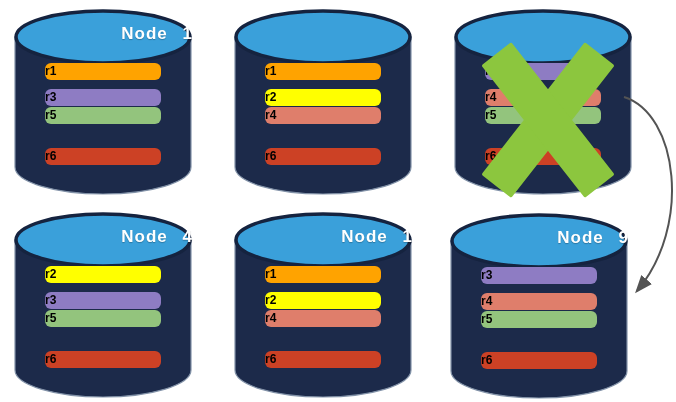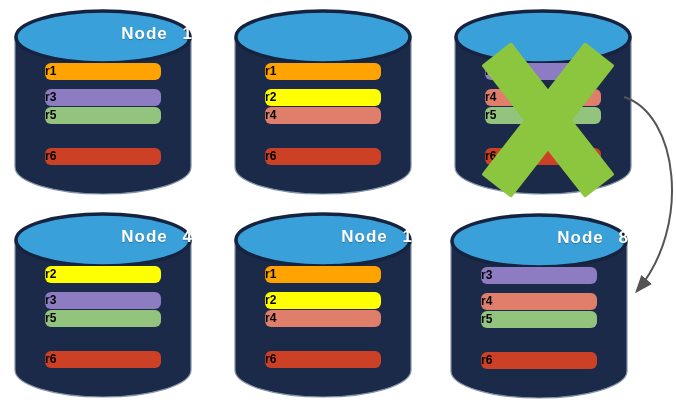--- a/index.html
+++ b/index.html
@@ -105,21 +105,21 @@
     <div class="row p1" style="background: rgb(255, 255, 0);">r2</div>
     <div class="row p2" style="background: rgb(223, 126, 107);">r4</div>
     <div class="row p3" style="background: rgb(204, 65, 37);">r6</div>
   </div>
 
   <div class="node" style="left:449px;top:209px;">
     <svg class="cyl" width="180" height="194" viewBox="0 0 180 194">
       <path d="M 2 32 L 2 162 A 88 27 0 0 0 178 162 L 178 32 Z" style="stroke-width: 1.2; fill: rgb(28, 42, 74); stroke: rgb(130, 146, 168);"></path>
       <ellipse cx="90" cy="32" rx="87" ry="26" style="stroke-width: 3.5; fill: rgb(58, 160, 218); stroke: rgb(21, 35, 63);"></ellipse>
     </svg>
-    <div class="node-title">Node 8</div>
+    <div class="node-title">Node 9</div>
     <div class="row p0" style="background: rgb(142, 124, 195);">r3</div>
     <div class="row p1" style="background: rgb(223, 126, 107);">r4</div>
     <div class="row p2" style="background: rgb(147, 196, 125);">r5</div>
     <div class="row p3" style="background: rgb(204, 65, 37);">r6</div>
   </div>
 
   <svg class="arrow-overlay" width="676" height="402" viewBox="0 0 676 402">
     <defs>
       <marker id="ah" markerWidth="11" markerHeight="9" refX="7.5" refY="3.5" orient="auto" markerUnits="strokeWidth">
         <path d="M0,0 L9,3.5 L0,7 Z" style="fill: rgb(84, 84, 84);"></path>

